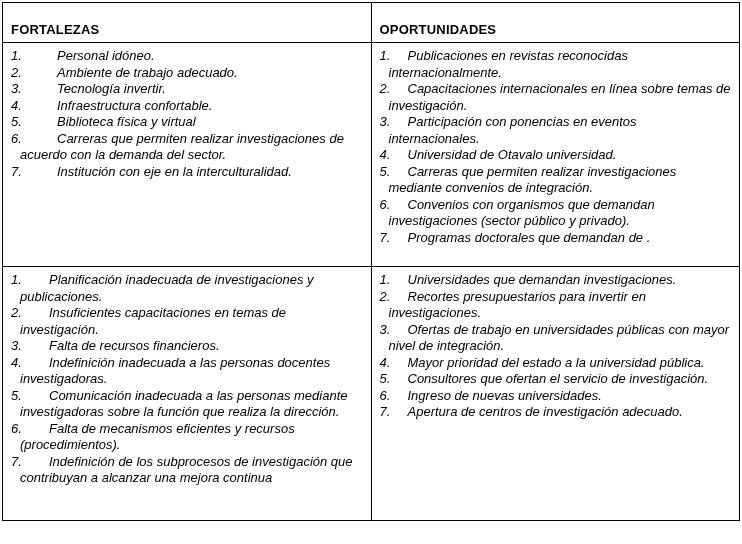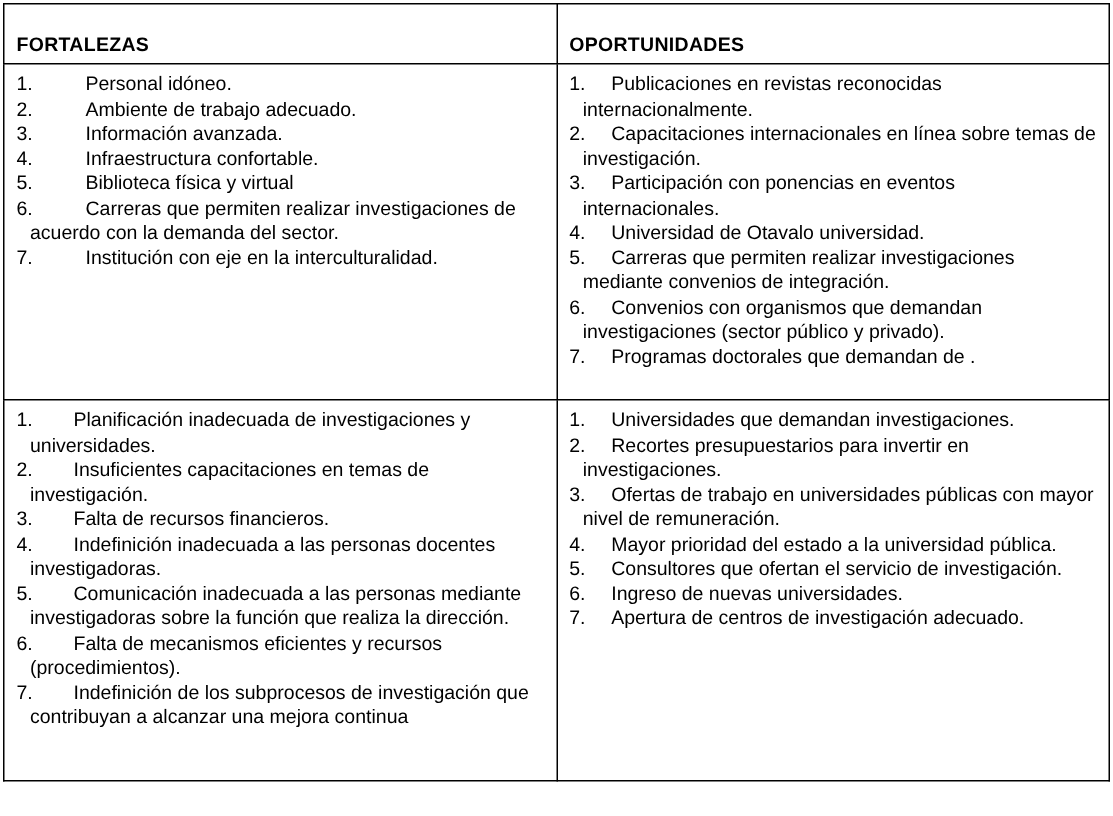--- a/index.html
+++ b/index.html
@@ -30,20 +30,21 @@
     font-weight: bold;
     text-align: left;
     vertical-align: middle;
     padding: 19px 6px 5px 8px;
     letter-spacing: 0.2px;
   }
   table.swot td {
     vertical-align: top;
     font-size: 13px;
     padding: 5px 8px 4px 8px;
+    font-style: italic;
   }
   tr.h-row  { height: 28px; }
   tr.row-top { height: 224px; }
   tr.row-bottom { height: 254px; }
 
   .list-item {
     padding-left: 9px;
     text-indent: -9px;
     line-height: 1.27;
   }
@@ -68,21 +69,21 @@
       </th>
       <th>
         <span>OPORTUNIDADES</span>
       </th>
     </tr>
     <tr class="row-top">
       <td class="q0">
         <div class="list">
               <div class="list-item"><span class="num">1.</span><span class="txt">Personal idóneo.</span></div>
               <div class="list-item"><span class="num">2.</span><span class="txt">Ambiente de trabajo adecuado.</span></div>
-              <div class="list-item"><span class="num">3.</span><span class="txt">Información avanzada.</span></div>
+              <div class="list-item"><span class="num">3.</span><span class="txt">Tecnología invertir.</span></div>
               <div class="list-item"><span class="num">4.</span><span class="txt">Infraestructura confortable.</span></div>
               <div class="list-item"><span class="num">5.</span><span class="txt">Biblioteca física y virtual</span></div>
               <div class="list-item"><span class="num">6.</span><span class="txt">Carreras que permiten realizar investigaciones de acuerdo con la demanda del sector.</span></div>
               <div class="list-item"><span class="num">7.</span><span class="txt">Institución con eje en la interculturalidad.</span></div>
             </div>
       </td>
       <td class="q1">
         <div class="list">
               <div class="list-item"><span class="num">1.</span><span class="txt">Publicaciones en revistas reconocidas internacionalmente.</span></div>
               <div class="list-item"><span class="num">2.</span><span class="txt">Capacitaciones internacionales en línea sobre temas de investigación.</span></div>
@@ -90,34 +91,34 @@
               <div class="list-item"><span class="num">4.</span><span class="txt">Universidad de Otavalo universidad.</span></div>
               <div class="list-item"><span class="num">5.</span><span class="txt">Carreras que permiten realizar investigaciones mediante convenios de integración.</span></div>
               <div class="list-item"><span class="num">6.</span><span class="txt">Convenios con organismos que demandan investigaciones (sector público y privado).</span></div>
               <div class="list-item"><span class="num">7.</span><span class="txt">Programas doctorales que demandan de .</span></div>
             </div>
       </td>
     </tr>
     <tr class="row-bottom">
       <td class="q2">
         <div class="list">
-              <div class="list-item"><span class="num">1.</span><span class="txt">Planificación inadecuada de investigaciones y universidades.</span></div>
+              <div class="list-item"><span class="num">1.</span><span class="txt">Planificación inadecuada de investigaciones y publicaciones.</span></div>
               <div class="list-item"><span class="num">2.</span><span class="txt">Insuficientes capacitaciones en temas de investigación.</span></div>
               <div class="list-item"><span class="num">3.</span><span class="txt">Falta de recursos financieros.</span></div>
               <div class="list-item"><span class="num">4.</span><span class="txt">Indefinición inadecuada a las personas docentes investigadoras.</span></div>
               <div class="list-item"><span class="num">5.</span><span class="txt">Comunicación inadecuada a las personas mediante investigadoras sobre la función que realiza la dirección.</span></div>
               <div class="list-item"><span class="num">6.</span><span class="txt">Falta de mecanismos eficientes y recursos (procedimientos).</span></div>
               <div class="list-item"><span class="num">7.</span><span class="txt">Indefinición de los subprocesos de investigación que contribuyan a alcanzar una mejora continua</span></div>
             </div>
       </td>
       <td class="q3">
         <div class="list">
               <div class="list-item"><span class="num">1.</span><span class="txt">Universidades que demandan investigaciones.</span></div>
               <div class="list-item"><span class="num">2.</span><span class="txt">Recortes presupuestarios para invertir en investigaciones.</span></div>
-              <div class="list-item"><span class="num">3.</span><span class="txt">Ofertas de trabajo en universidades públicas con mayor nivel de remuneración.</span></div>
+              <div class="list-item"><span class="num">3.</span><span class="txt">Ofertas de trabajo en universidades públicas con mayor nivel de integración.</span></div>
               <div class="list-item"><span class="num">4.</span><span class="txt">Mayor prioridad del estado a la universidad pública.</span></div>
               <div class="list-item"><span class="num">5.</span><span class="txt">Consultores que ofertan el servicio de investigación.</span></div>
               <div class="list-item"><span class="num">6.</span><span class="txt">Ingreso de nuevas universidades.</span></div>
               <div class="list-item"><span class="num">7.</span><span class="txt">Apertura de centros de investigación adecuado.</span></div>
             </div>
       </td>
     </tr>
   </tbody>
     </table>
 </div>

